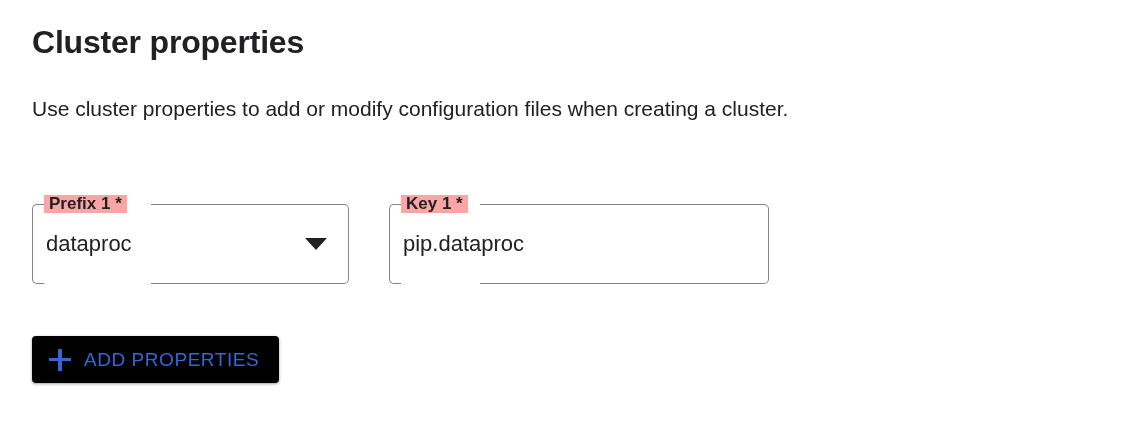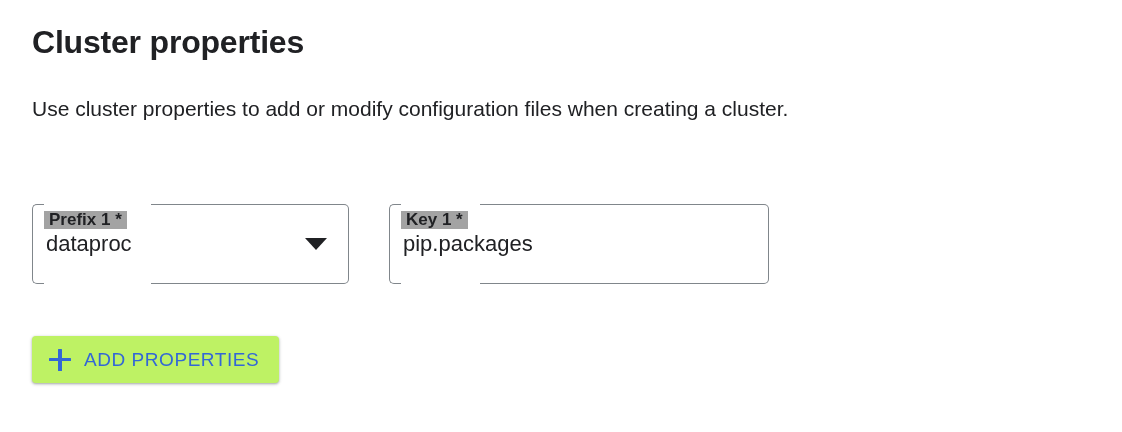--- a/index.html
+++ b/index.html
@@ -84,24 +84,23 @@
 
   .field-label {
     position: absolute;
     top: -9px;
     left: 12px;
     padding: 0 5px;
     font-size: 17px;
     line-height: 18px;
     font-weight: 700;
     color: #202124;
-    background: #a3a3a3;
+    background: #fca5a5;
     white-space: nowrap;
     z-index: 2;
-    margin-top: 16px;
   }
 
   .field-value {
     position: absolute;
     left: 14px;
     top: 50%;
     transform: translateY(-50%);
     font-size: 22px;
     line-height: 28px;
     font-weight: 400;
@@ -135,21 +134,21 @@
   
   .add-button {
     position: absolute;
     left: 32px;
     top: 336px;
     height: 47px;
     padding: 0 20px 0 17px;
     display: inline-flex;
     align-items: center;
     gap: 13px;
-    background: #bef264;
+    background: #000000;
     border: none;
     border-radius: 4px;
     box-shadow: 0 1px 2px 0 rgba(60,64,67,0.30),
                 0 1px 3px 1px rgba(60,64,67,0.15);
     cursor: pointer;
     font-family: inherit;
   }
   .plus-icon {
     position: relative;
     width: 22px;
@@ -198,21 +197,21 @@
     <span class="select-caret"></span>
   </div>
 
   <div class="field" id="field-key">
     <div class="outline">
       <span class="lead"></span>
       <span class="notch open" style="width:79px;"></span>
       <span class="trail"></span>
     </div>
     <span class="field-label">Key 1 *</span>
-    <span class="field-value">pip.packages</span>
+    <span class="field-value">pip.dataproc</span>
   </div>
 
 
 </div>
 
 <button class="add-button">
   <span class="plus-icon"></span>
   <span class="add-button-label">ADD PROPERTIES</span>
 </button>
 

